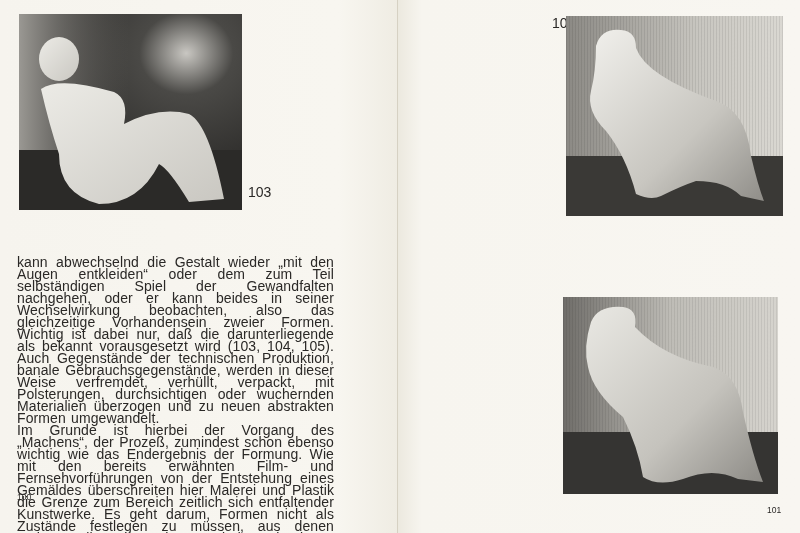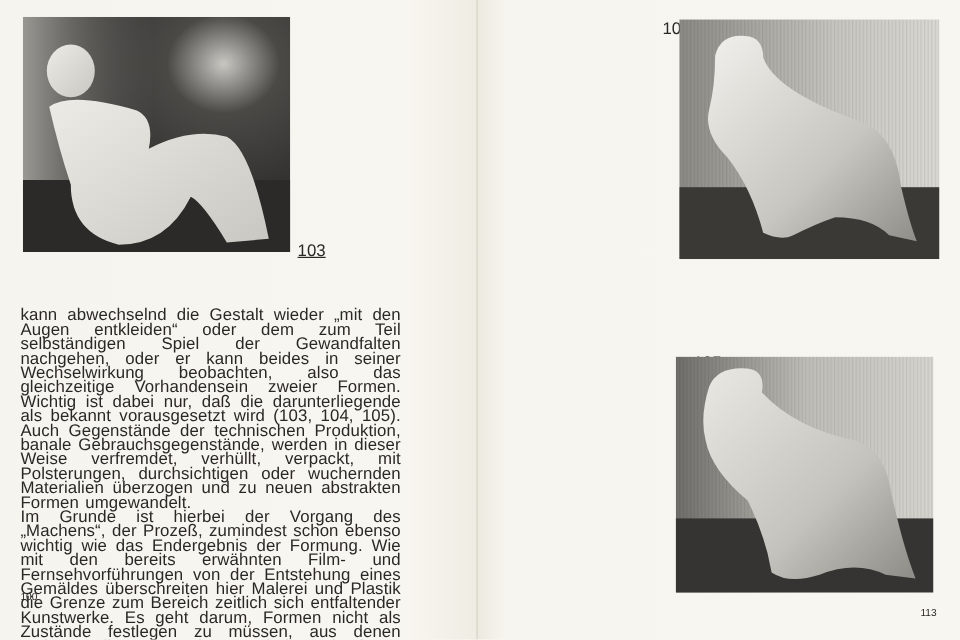--- a/index.html
+++ b/index.html
@@ -51,21 +51,21 @@
         <stop offset="1" stop-color="#c9c7c1"></stop>
       </linearGradient>
     </defs>
     <rect width="223" height="196" fill="url(#bg103)"></rect>
     <rect width="110" height="150" fill="url(#left103)"></rect>
     <rect x="0" y="136" width="223" height="60" fill="#2b2a28"></rect>
     <ellipse cx="40" cy="45" rx="20" ry="22" fill="url(#fig103)"></ellipse>
     <path d="M22 75 Q40 62 95 78 Q110 85 105 110 Q140 92 170 100 Q190 110 205 185 L170 188 Q150 155 140 150 Q120 190 80 190 Q40 180 40 140 Q30 110 22 75 Z" fill="url(#fig103)"></path>
   </svg>
 </div>
-<div class="caption" style="left:248px; top:200px;text-decoration:underline;">103</div>
+<div class="caption" style="left:248px; top:184px;">103</div>
 
 <div class="body-text">
   <p>kann abwechselnd die Gestalt wieder „mit den Augen entkleiden“ oder dem zum Teil selbständigen Spiel der Gewandfalten nachgehen, oder er kann beides in seiner Wechselwirkung beobachten, also das gleichzeitige Vorhandensein zweier Formen. Wichtig ist dabei nur, daß die darunterliegende als bekannt vorausgesetzt wird (103, 104, 105). Auch Gegenstände der technischen Produktion, banale Gebrauchsgegenstände, werden in dieser Weise verfremdet, verhüllt, verpackt, mit Polsterungen, durchsichtigen oder wuchernden Materialien überzogen und zu neuen abstrakten Formen umgewandelt.</p>
   <p>Im Grunde ist hierbei der Vorgang des „Machens“, der Prozeß, zumindest schon ebenso wichtig wie das Endergebnis der Formung. Wie mit den bereits erwähnten Film- und Fernsehvorführungen von der Entstehung eines Gemäldes überschreiten hier Malerei und Plastik die Grenze zum Bereich zeitlich sich entfaltender Kunstwerke. Es geht darum, Formen nicht als Zustände festlegen zu müssen, aus denen mühsam ihre Entstehung wieder abgelesen werden muß, sondern durch Einbeziehung des Zeitfaktors, Formen (auch Farben natürlich) in ihrer Werdung und Verwandlung als unmittelbares Bewegungserlebnis und zeitlichen Vorgang, als Prozeß, vorzuführen (vgl. dagegen Kricke S. 120 unten).</p>
 </div>
 <div class="folio" style="left:17px; top:492px;">100</div>
 
 <div class="caption" style="left:552px; top:15px;">104</div>
 <div class="photo" style="left:566px; top:16px; width:217px; height:200px;" title="Abstracted smooth marble figure, head raised, on dark plinth, ribbed background">
   <svg viewBox="0 0 217 200" preserveAspectRatio="none">
@@ -109,13 +109,13 @@
         <stop offset="1" stop-color="#8d8b86"></stop>
       </linearGradient>
     </defs>
     <rect width="215" height="197" fill="url(#bg105)"></rect>
     <rect width="215" height="135" fill="url(#rib105)"></rect>
     <rect x="0" y="135" width="215" height="62" fill="#353432"></rect>
     <path d="M28 25 Q35 8 60 10 Q75 12 72 30 Q100 60 150 70 Q175 78 180 115 Q190 160 200 185 L175 182 Q150 170 120 182 Q95 190 80 180 Q75 150 60 120 Q30 95 25 70 Q20 50 28 25 Z" fill="url(#fig105)"></path>
   </svg>
 </div>
 
-<div class="folio" style="left:767px; top:505px;">113</div>
+<div class="folio" style="left:767px; top:505px;">101</div>
 
 </body></html>

